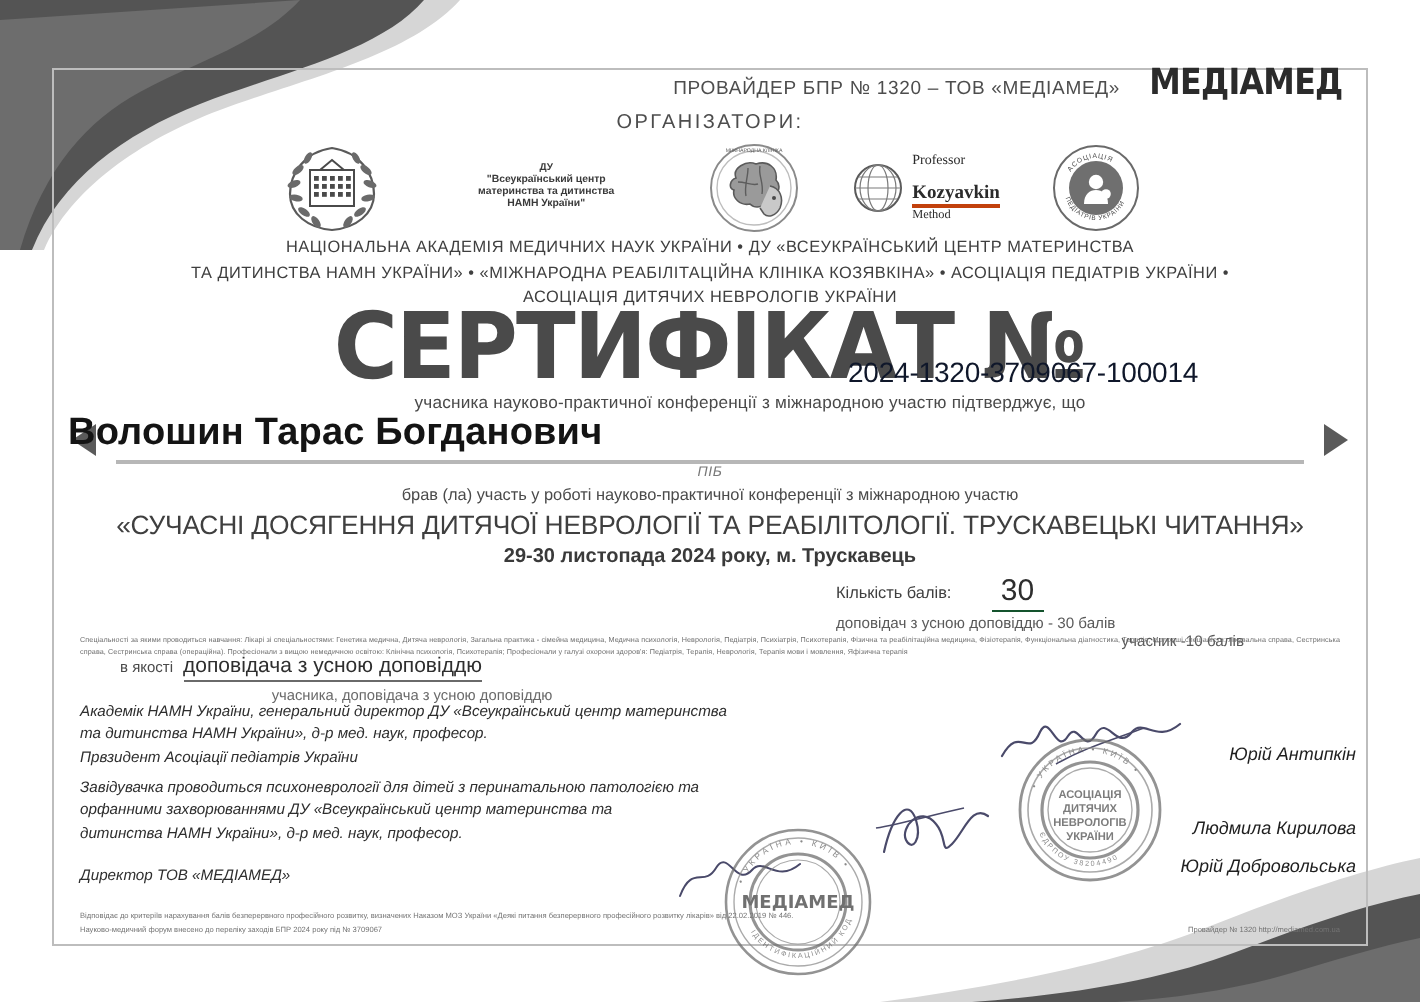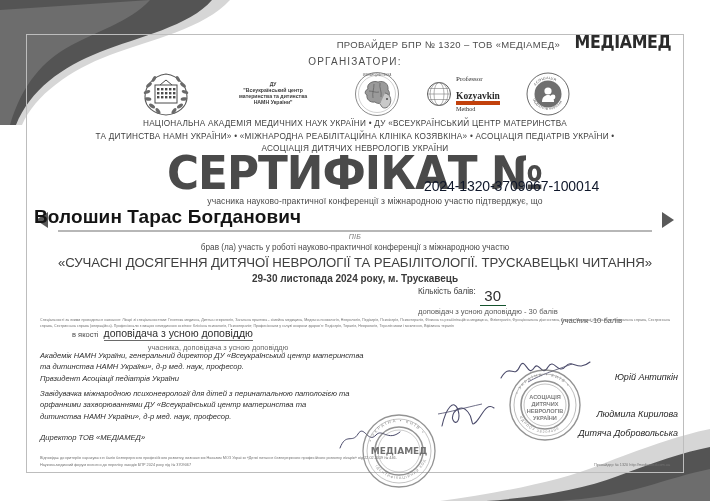--- a/index.html
+++ b/index.html
@@ -53,21 +53,21 @@
     width:110px;text-align:center;line-height:1.15;
     font-size:5.2px;color:#3a3a3a;font-weight:bold;
   }
   .logo-text-block .small-top{font-size:5px;margin-bottom:1px;}
   .logo-brain{width:46px;height:46px;}
   .logo-kozyavkin{display:flex;align-items:center;gap:4px;}
   .kz-circle{width:26px;height:26px;}
   .kz-words{line-height:1.22;text-align:left;}
   .kz-prof{font-size:7px;color:#2b2b2b;font-family:"Liberation Serif",serif;}
   .kz-name{font-size:9.5px;font-weight:bold;color:#2b2b2b;font-family:"Liberation Serif",serif;
-           border-bottom:4px solid #c2410c;display:inline-block;line-height:1.05;}
+           border-bottom:2px solid #c2410c;display:inline-block;line-height:1.05;}
   .kz-method{font-size:6.2px;color:#2b2b2b;font-family:"Liberation Serif",serif;}
   .logo-pediatr{width:44px;height:44px;}
 
   
   .academies{
     position:absolute;top:118px;left:40px;right:40px;
     text-align:center;font-size:8.2px;letter-spacing:.25px;
     line-height:1.55;color:#3f3f3f;
   }
 
@@ -123,33 +123,33 @@
     position:absolute;top:255px;left:24px;right:24px;
     text-align:center;font-size:13.2px;color:#3f3f3f;letter-spacing:-.1px;
     white-space:nowrap;
   }
   .conf-date{
     position:absolute;top:273px;left:0;right:0;text-align:center;
     font-size:10px;font-weight:bold;color:#3a3a3a;
   }
 
   
-  .role-block{position:absolute;top:287px;left:72px;width:320px;}
+  .role-block{position:absolute;top:287px;left:60px;width:320px;}
   .role-line{display:flex;align-items:baseline;gap:5px;}
   .role-prefix{font-size:7.5px;color:#4a4a4a;}
   .role-value{
     font-size:10.5px;color:#2e2e2e;border-bottom:1px solid #6a6a6a;
     padding-bottom:1px;flex:0 0 auto;margin-top:40px;
   }
   .role-hint{
     font-size:7.4px;color:#6a6a6a;text-align:center;margin-top:2px;padding-right:28px;
   }
 
   .points-block{position:absolute;top:287px;left:418px;width:230px;}
-  .points-line{display:flex;align-items:flex-start;gap:4px;}
+  .points-line{display:flex;align-items:center;gap:20px;}
   .points-label{font-size:8.2px;color:#3f3f3f;}
   .points-value{
     font-size:15px;color:#2e2e2e;border-bottom:1px solid #14532d;
     min-width:26px;text-align:center;padding-bottom:1px;
   }
   .points-hint-1{font-size:7.6px;color:#5a5a5a;margin-top:1px;}
   .points-hint-2{font-size:7.6px;color:#5a5a5a;text-align:right;padding-right:26px;}
 
   
   .specialties{
@@ -371,30 +371,30 @@
   <div class="specialties">Спеціальності за якими проводиться навчання: Лікарі зі спеціальностями: Генетика медична, Дитяча неврологія, Загальна практика - сімейна медицина, Медична психологія, Неврологія, Педіатрія, Психіатрія, Психотерапія, Фізична та реабілітаційна медицина, Фізіотерапія, Функціональна діагностика, Терапія, Молодші спеціалісти: Лікувальна справа, Сестринська справа, Сестринська справа (операційна). Професіонали з вищою немедичною освітою: Клінічна психологія, Психотерапія; Професіонали у галузі охорони здоров'я: Педіатрія, Терапія, Неврологія, Терапія мови і мовлення, Яфізична терапія</div>
 
   <div class="sig-block sig-1">
     <div class="line">Академік НАМН України, генеральний директор ДУ «Всеукраїнський центр материнства</div>
     <div class="line">та дитинства НАМН України», д-р мед. наук, професор.</div>
     <div class="line">Првзидент Асоціації педіатрів України</div>
   </div>
   <div class="sig-name name-1">Юрій Антипкін</div>
 
   <div class="sig-block sig-2">
-    <div class="line">Завідувачка міжнародною психоневрології для дітей з перинатальною патологією та</div>
+    <div class="line">Завідувачка проводиться психоневрології для дітей з перинатальною патологією та</div>
     <div class="line">орфанними захворюваннями ДУ «Всеукраїнський центр материнства та</div>
     <div class="line">дитинства НАМН України», д-р мед. наук, професор.</div>
   </div>
   <div class="sig-name name-2">Людмила Кирилова</div>
 
   <div class="sig-block sig-3">
     <div class="line">Директор ТОВ «МЕДІАМЕД»</div>
   </div>
-  <div class="sig-name name-3">Дитяча Добровольська</div>
+  <div class="sig-name name-3">Юрій Добровольська</div>
 
   <svg class="scribble" style="left:498px;top:358px;" width="100" height="26">
     <path d="M3,20 C12,4 16,22 22,8 C27,-2 30,20 36,10 C41,2 44,20 50,9 C56,-1 60,18 68,8 C74,1 80,14 92,4" fill="none" stroke="#4a4a6a" stroke-width="1.1" stroke-linecap="round"></path>
     <path d="M30,24 C44,16 58,12 74,6" fill="none" stroke="#4a4a6a" stroke-width=".8"></path>
   </svg>
 
   <svg class="scribble" style="left:436px;top:396px;" width="72" height="36">
     <path d="M6,30 C10,12 18,2 22,14 C25,24 20,30 17,24 C14,18 24,6 32,16 C38,23 34,32 40,26 C46,20 50,6 58,12" fill="none" stroke="#4a4a6a" stroke-width="1.1" stroke-linecap="round"></path>
     <path d="M2,18 C14,16 28,12 46,8" fill="none" stroke="#4a4a6a" stroke-width=".8"></path>
   </svg>

